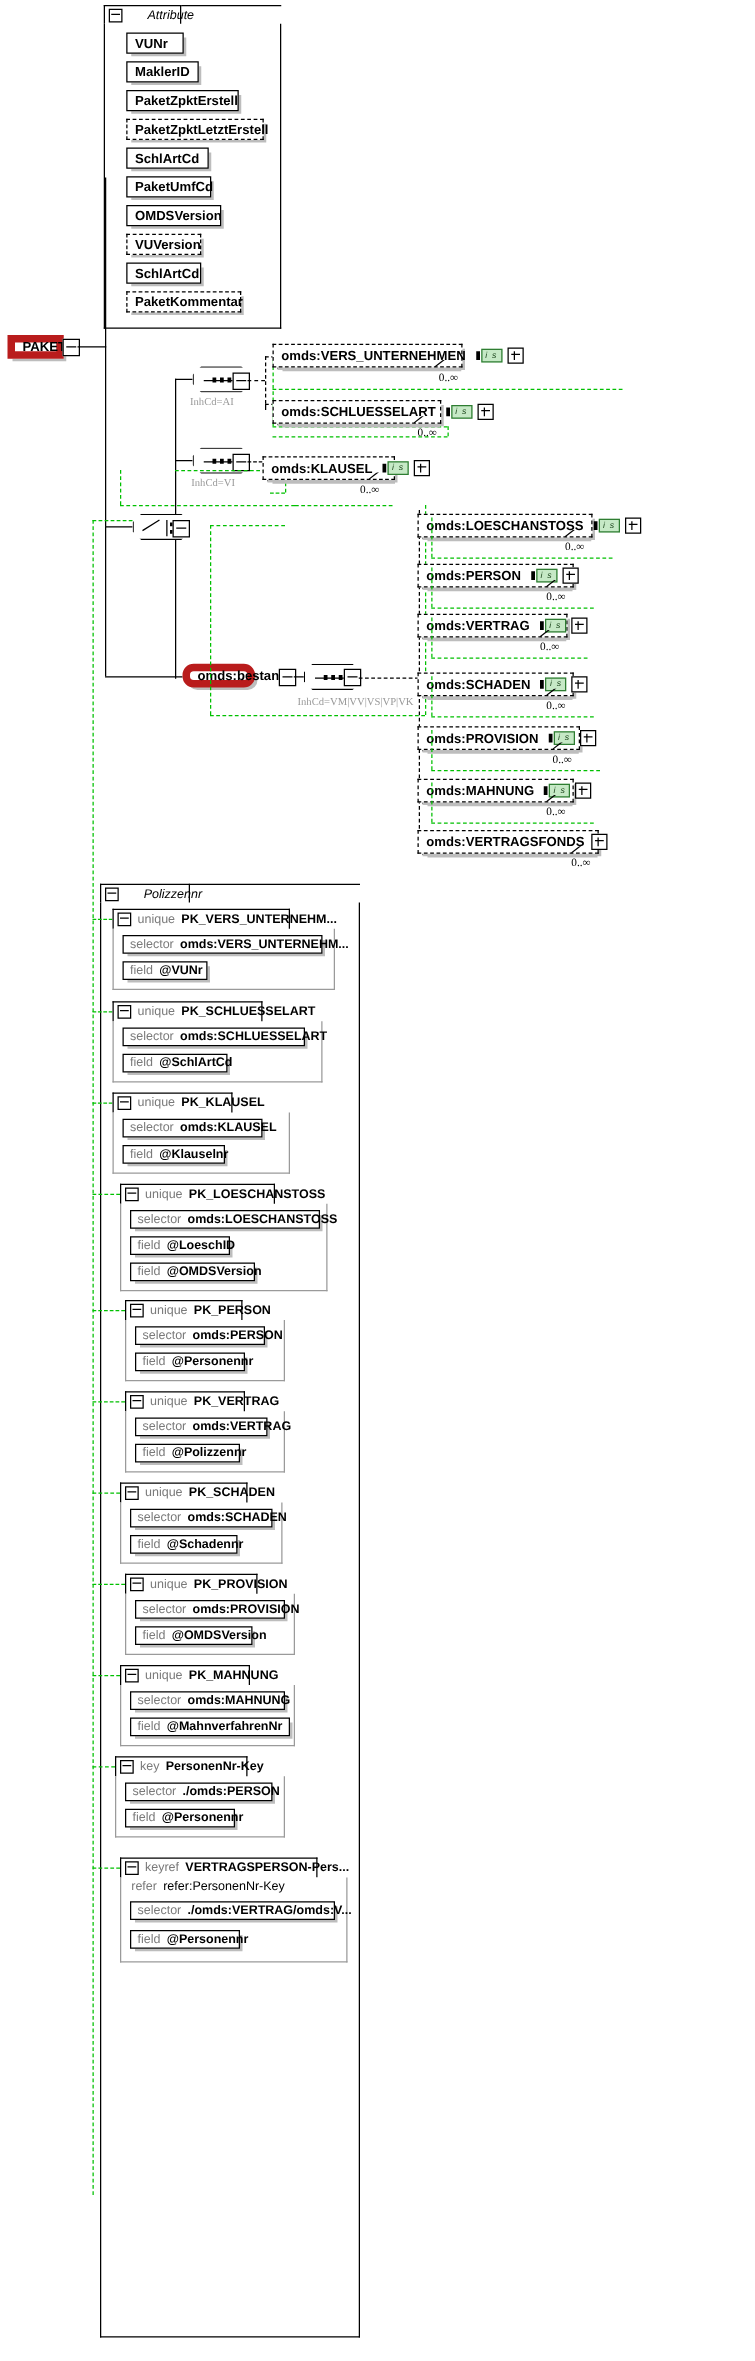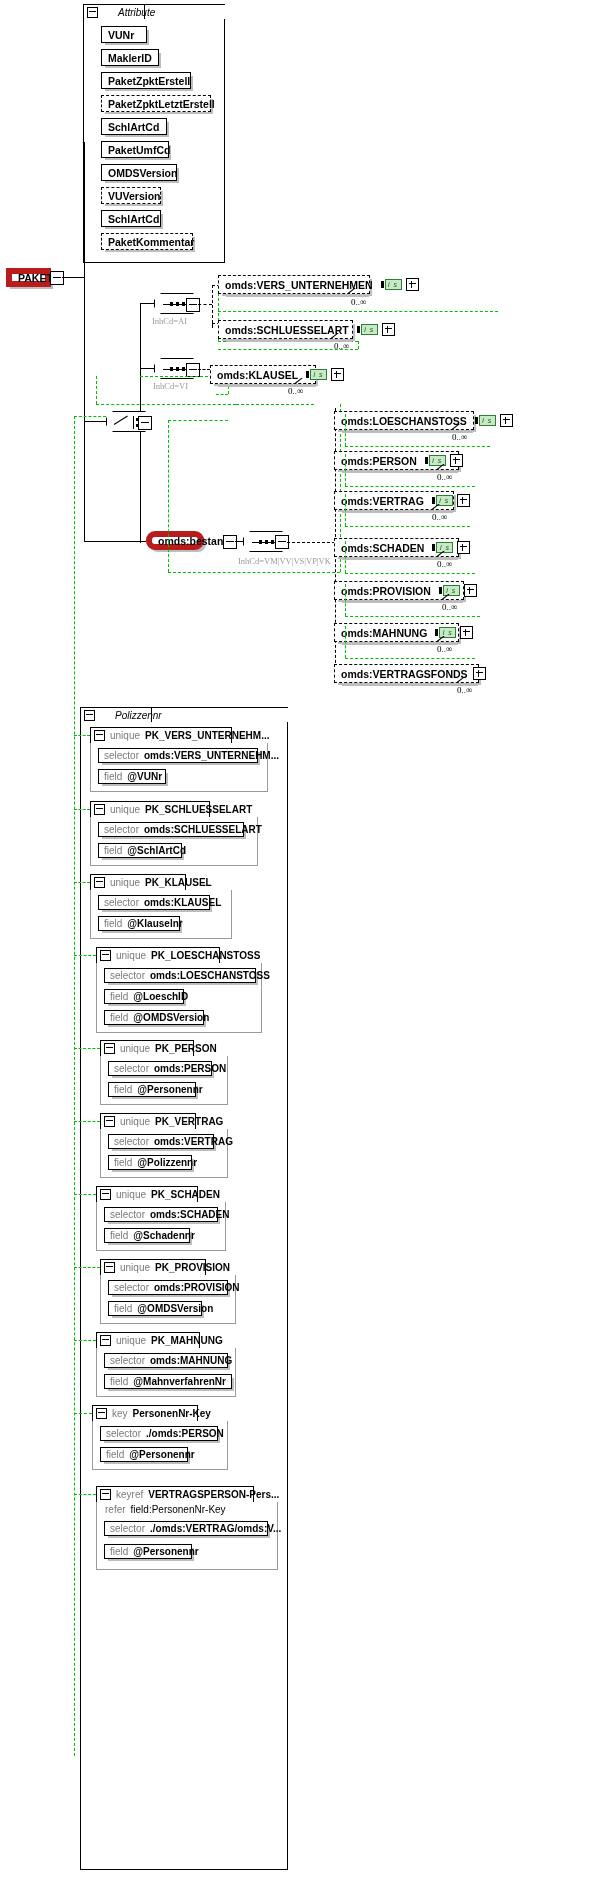--- a/index.html
+++ b/index.html
@@ -532,21 +532,21 @@
 
   <div class="gln h" style="left:74px;top:1494px;width:22px;"></div>
   <div class="ctab" style="left:96px;top:1486px;width:158px;">
     <span class="tgl"></span>
     <span class="kw">keyref</span>
     <span class="nm">VERTRAGSPERSON-Pers...</span>
   </div>
   <div class="cgrp" style="left:96px;top:1502px;width:182px;height:68px;"></div>
   <div class="crefrow" style="left:100px;top:1502px;width:160px;">
     <span class="kw">refer</span>
-    <span class="vl">field:PersonenNr-Key</span>
+    <span class="vl">refer:PersonenNr-Key</span>
   </div>
   <div class="crow" style="left:104px;top:1521px;width:164px;">
     <span class="kw">selector</span>
     <span class="vl">./omds:VERTRAG/omds:V...</span>
   </div>
   <div class="crow" style="left:104px;top:1544px;width:88px;">
     <span class="kw">field</span>
     <span class="vl">@Personennr</span>
   </div>
 

